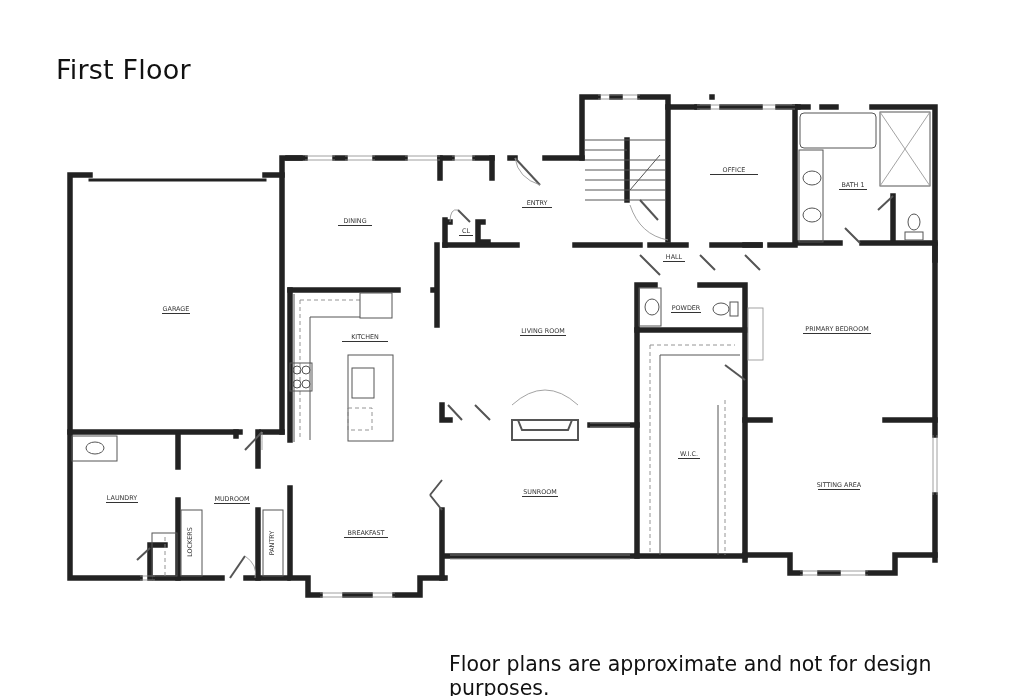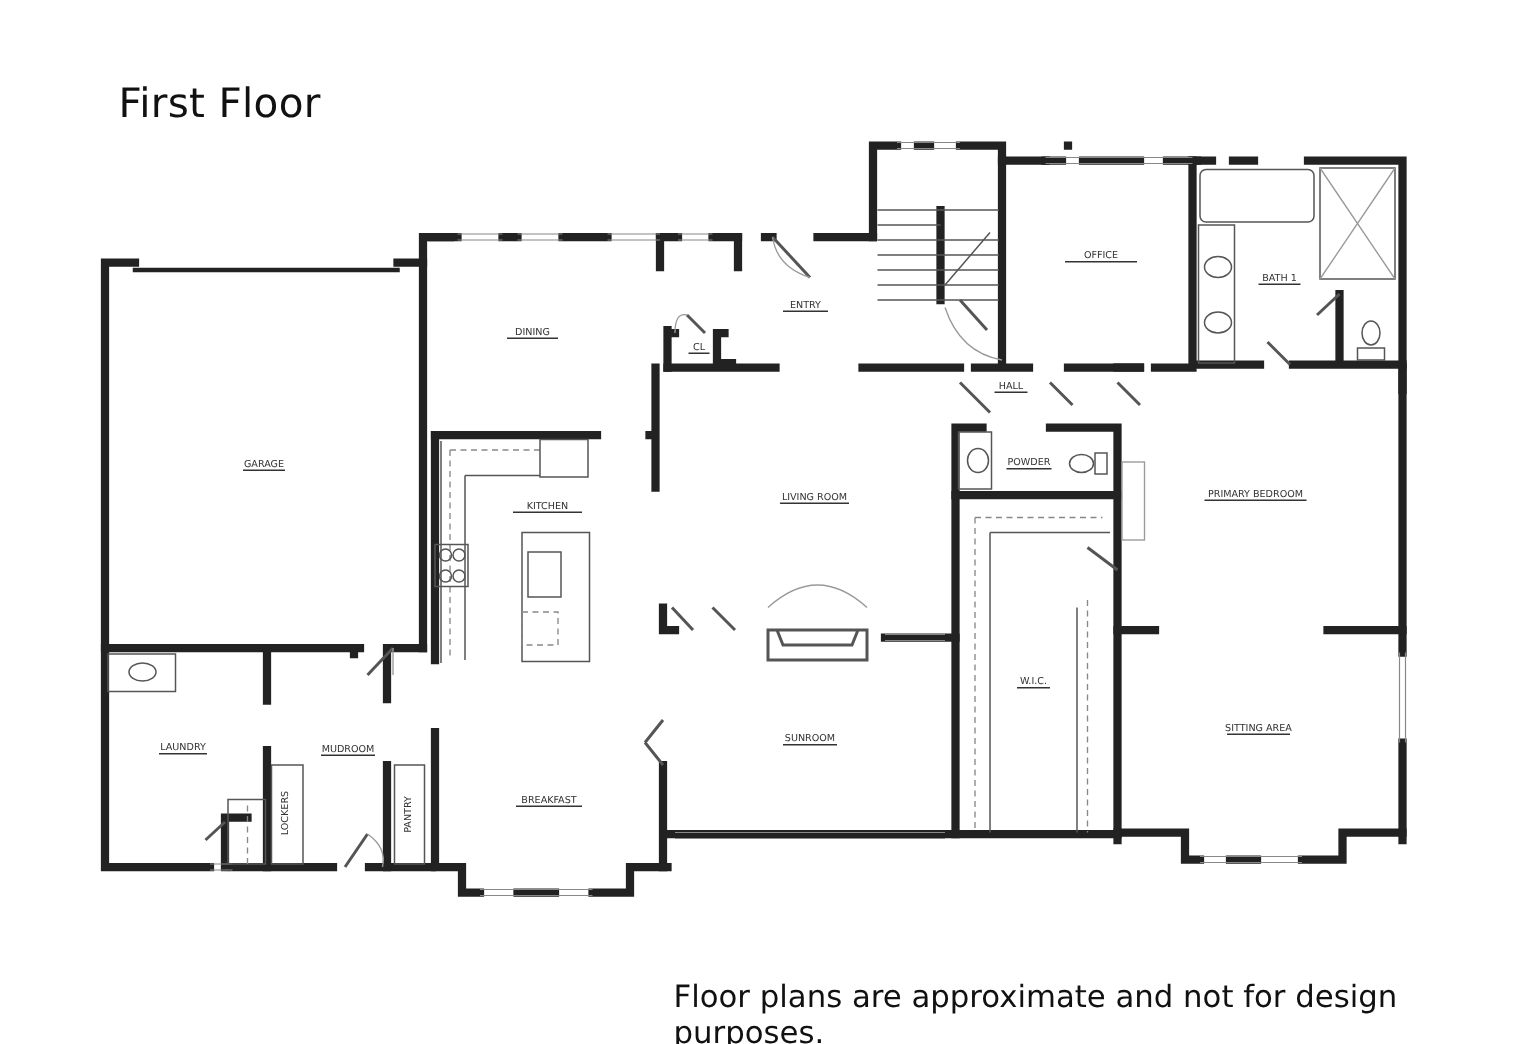--- a/index.html
+++ b/index.html
@@ -1,17 +1,17 @@
 <!DOCTYPE html>
 <html><head>
 <meta charset="utf-8">
 <style>
   html, body { margin:0; padding:0; background:#ffffff; }
   body { width:1024px; height:696px; position:relative; overflow:hidden; font-family:"DejaVu Sans", sans-serif; }
-  .title { position:absolute; left:79px; top:54px; font-size:27px; color:#111; letter-spacing:0.2px; }
+  .title { position:absolute; left:56px; top:54px; font-size:27px; color:#111; letter-spacing:0.2px; }
   .disclaimer { position:absolute; left:449px; top:652px; font-size:20.5px; color:#111; }
   svg.plan { position:absolute; left:0; top:0; }
   .wall { fill:none; stroke:#222; stroke-width:5.5; stroke-linecap:square; }
   .thin { fill:none; stroke:#555; stroke-width:1; }
   .light { fill:none; stroke:#999; stroke-width:0.9; }
   .dash { fill:none; stroke:#888; stroke-width:0.9; stroke-dasharray:4 3; }
   .win { fill:none; stroke:#888; stroke-width:0.8; }
   .lbl { font-family:"DejaVu Sans", sans-serif; font-size:6.4px; fill:#333; text-anchor:middle; }
   .ul { stroke:#333; stroke-width:1; }
 </style>

